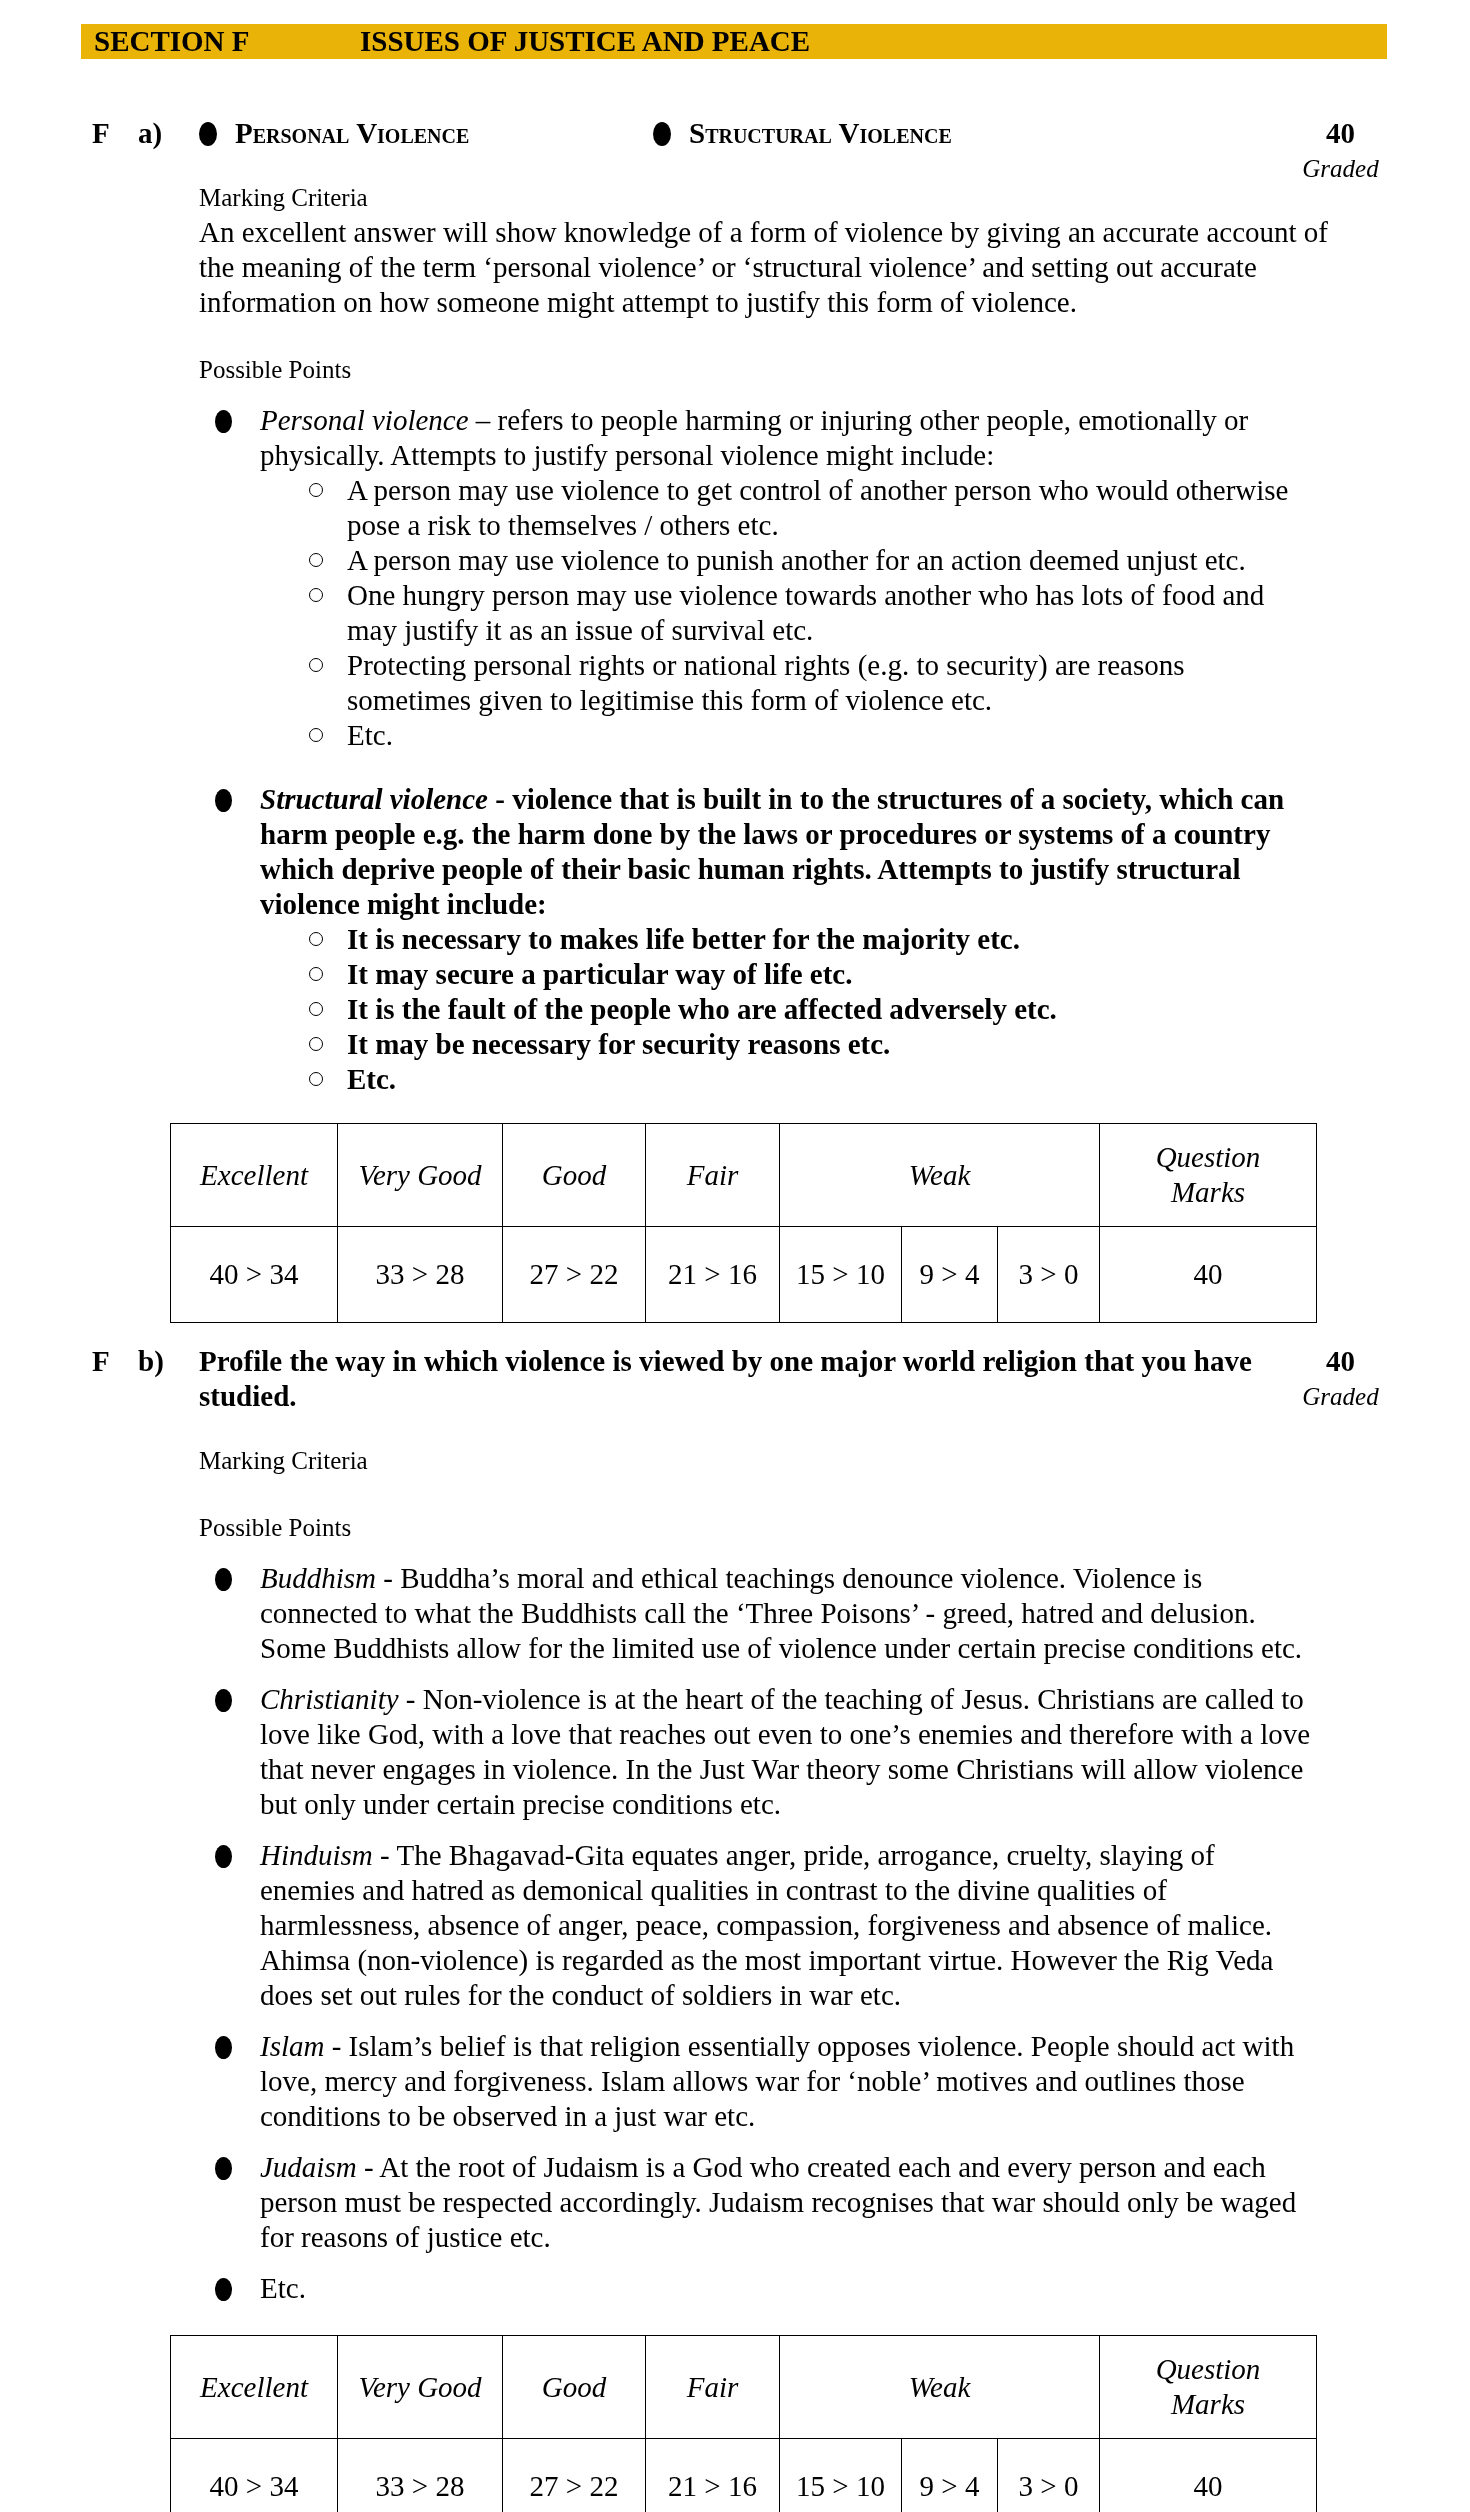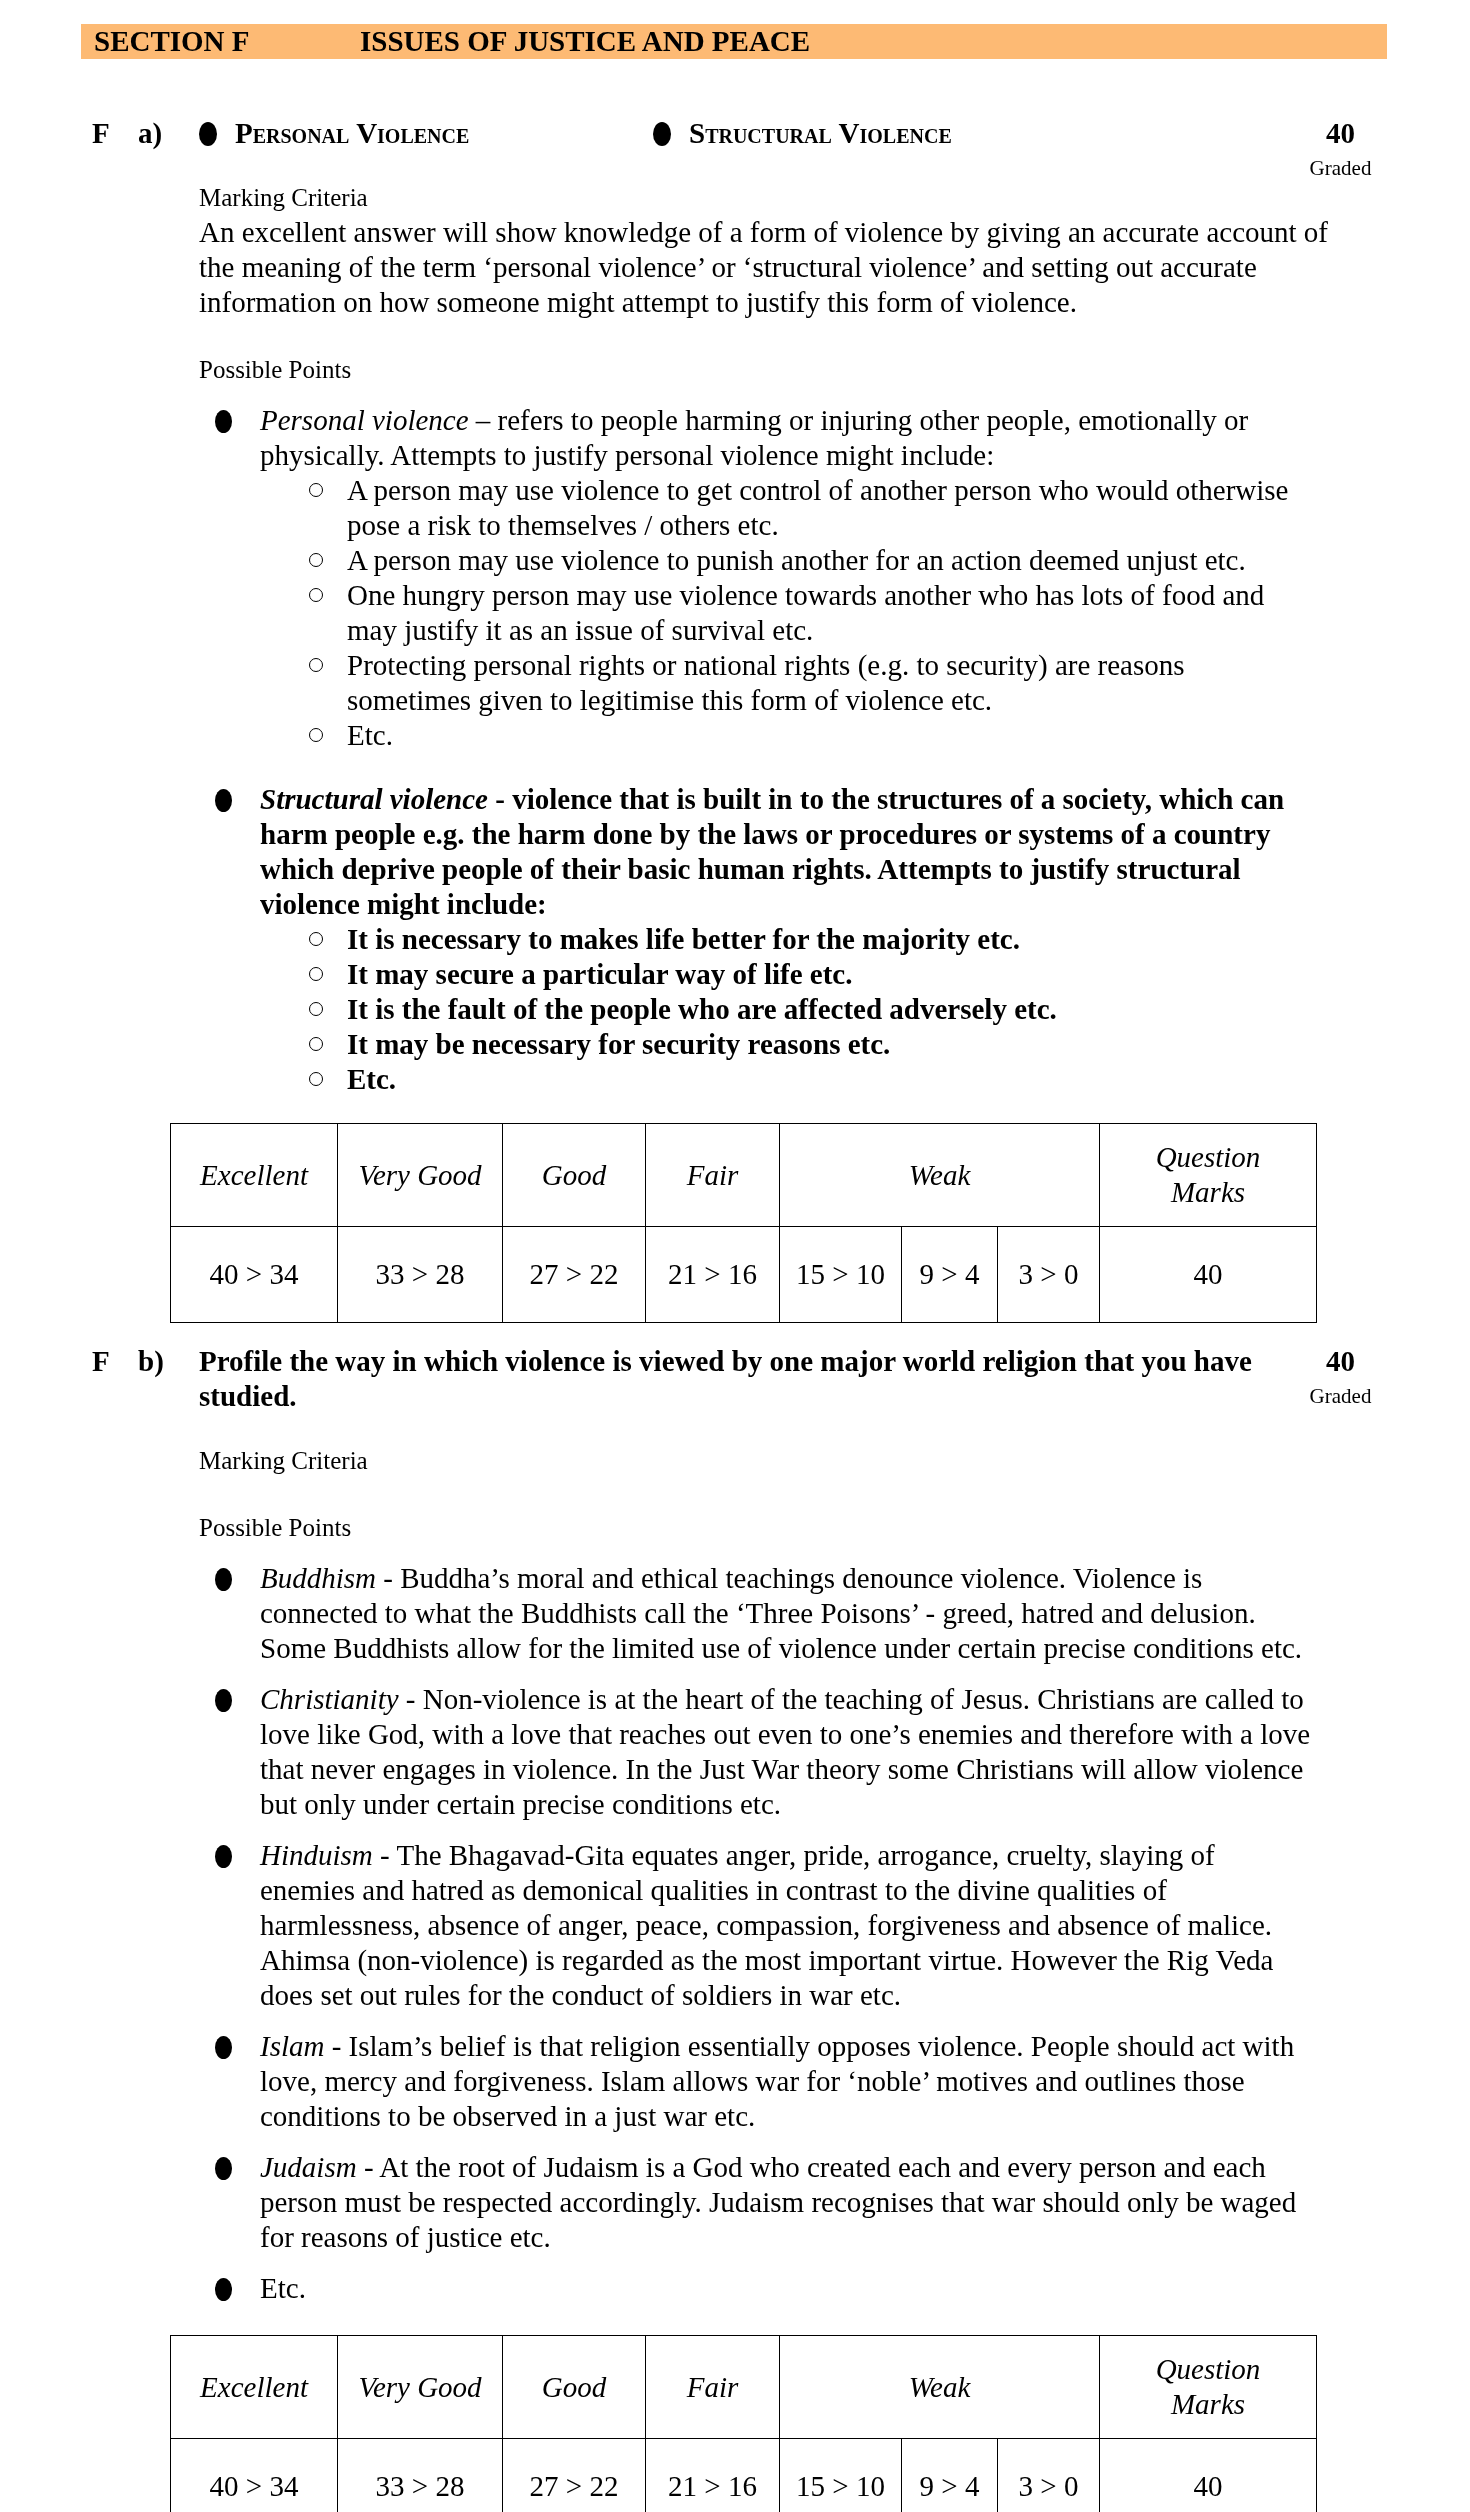--- a/index.html
+++ b/index.html
@@ -4,32 +4,32 @@
 <style>
   html,body{margin:0;padding:0;background:#fff;}
   .page{
     position:relative; width:1471px; height:2512px; background:#ffffff;
     font-family:"Liberation Serif", serif; font-size:29px; line-height:35px; color:#000;
     overflow:hidden;
   }
   
   .header-bar{
     position:absolute; left:81px; top:23.5px; width:1306px; height:35px;
-    background:#fdba74; display:flex; align-items:center; font-weight:bold;
+    background:#eab308; display:flex; align-items:center; font-weight:bold;
   }
   .sec-label{margin-left:13px; width:266px; flex:none;}
   
   .question{position:absolute; left:0; width:1471px;}
   .q-a{top:116px;}
   .q-b{top:1344px;}
   .q-letter{position:absolute; left:92px; top:0; font-weight:bold;}
   .q-part{position:absolute; left:138px; top:0; font-weight:bold;}
   .q-marks{position:absolute; left:1286px; top:0; width:109px; text-align:center;}
   .marks-num{font-weight:bold;}
-  .marks-graded{font-size:21px;}
+  .marks-graded{font-style:italic; font-size:25px;}
   .q-main{margin-left:199px; width:1130px;}
   
   .options-line{display:flex; align-items:center; height:35px;}
   .opt{display:flex; align-items:center;}
   .opt-1{width:454px; flex:none;}
   .dot{width:18px; height:24px; background:#000; border-radius:50%; margin-right:18px; flex:none;}
   .opt-label{font-weight:bold; font-variant:small-caps;}
   .prompt{font-weight:bold; margin:0;}
   .ital-head{font-weight:normal; font-size:25px; margin:29px 0 0 0;}
   .pp-head{margin-top:32px;}

